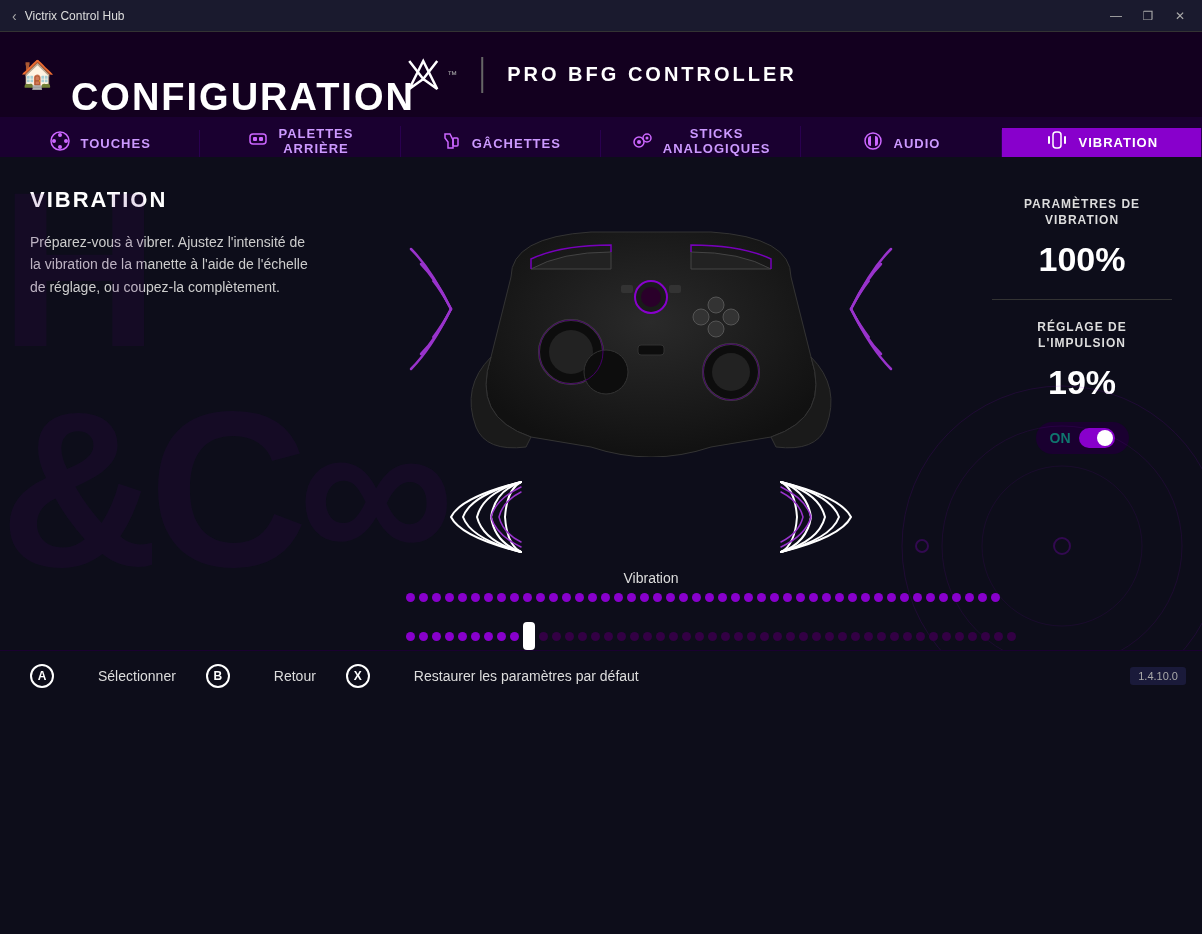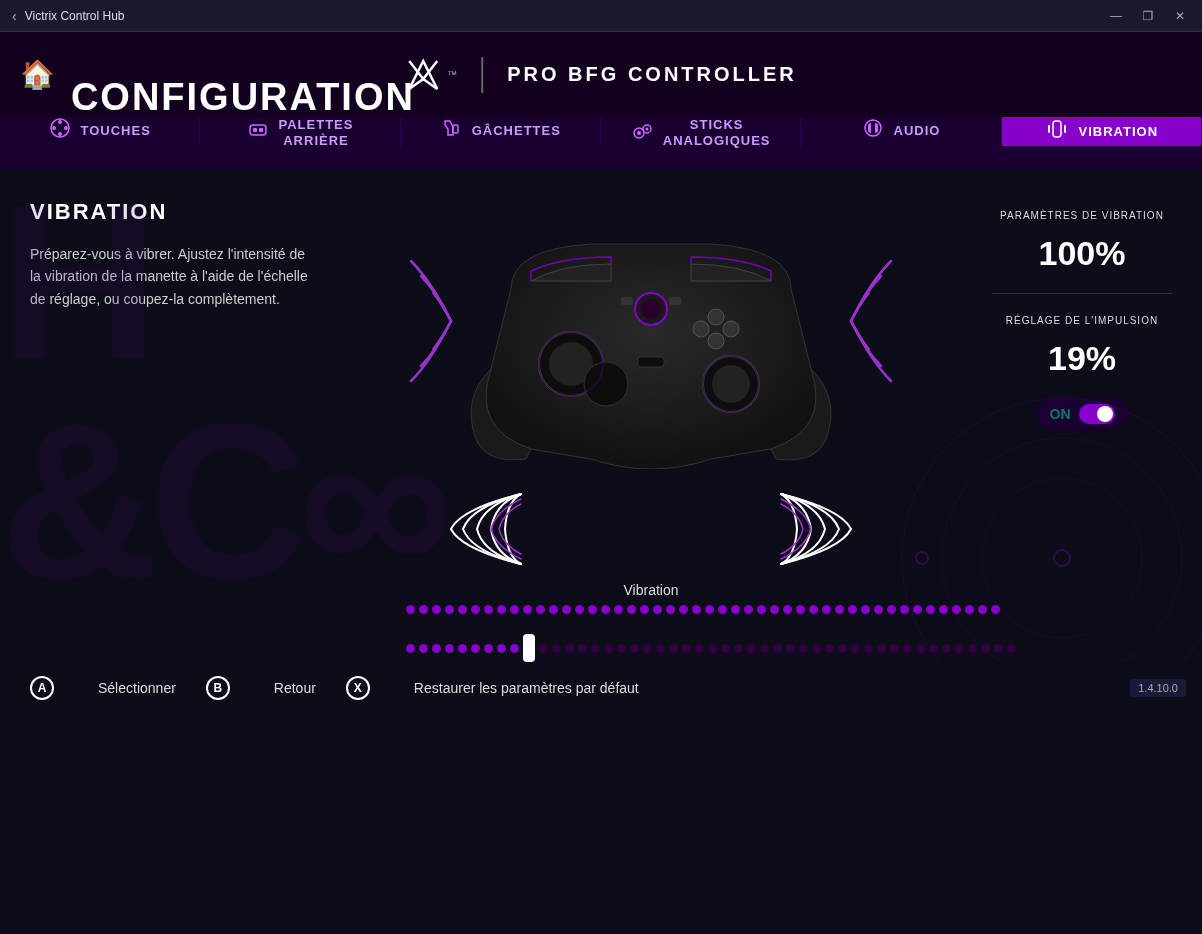--- a/index.html
+++ b/index.html
@@ -96,23 +96,23 @@
     .controller-name {
       font-size: 20px;
       font-weight: 700;
       letter-spacing: 3px;
       color: #fff;
     }
 
     
     .nav-tabs {
       background: #1a0030;
-      height: 52px;
-      display: flex;
-      align-items: flex-start;
+      height: 40px;
+      display: flex;
+      align-items: flex-end;
     }
     .nav-tab {
       flex: 1;
       display: flex;
       align-items: center;
       justify-content: center;
       gap: 10px;
       cursor: pointer;
       border-right: 1px solid #2a0050;
       transition: background 0.2s;
@@ -184,22 +184,22 @@
     .right-panel {
       width: 180px;
       flex-shrink: 0;
       display: flex;
       flex-direction: column;
       align-items: center;
       padding-top: 20px;
       gap: 12px;
     }
     .param-label {
-      font-size: 10px;
-      font-weight: 400;
+      font-size: 12px;
+      font-weight: 700;
       letter-spacing: 1px;
       color: #ddd;
       text-align: center;
       line-height: 1.3;
     }
     .param-value {
       font-size: 34px;
       font-weight: 900;
       color: #fff;
       text-align: center;

